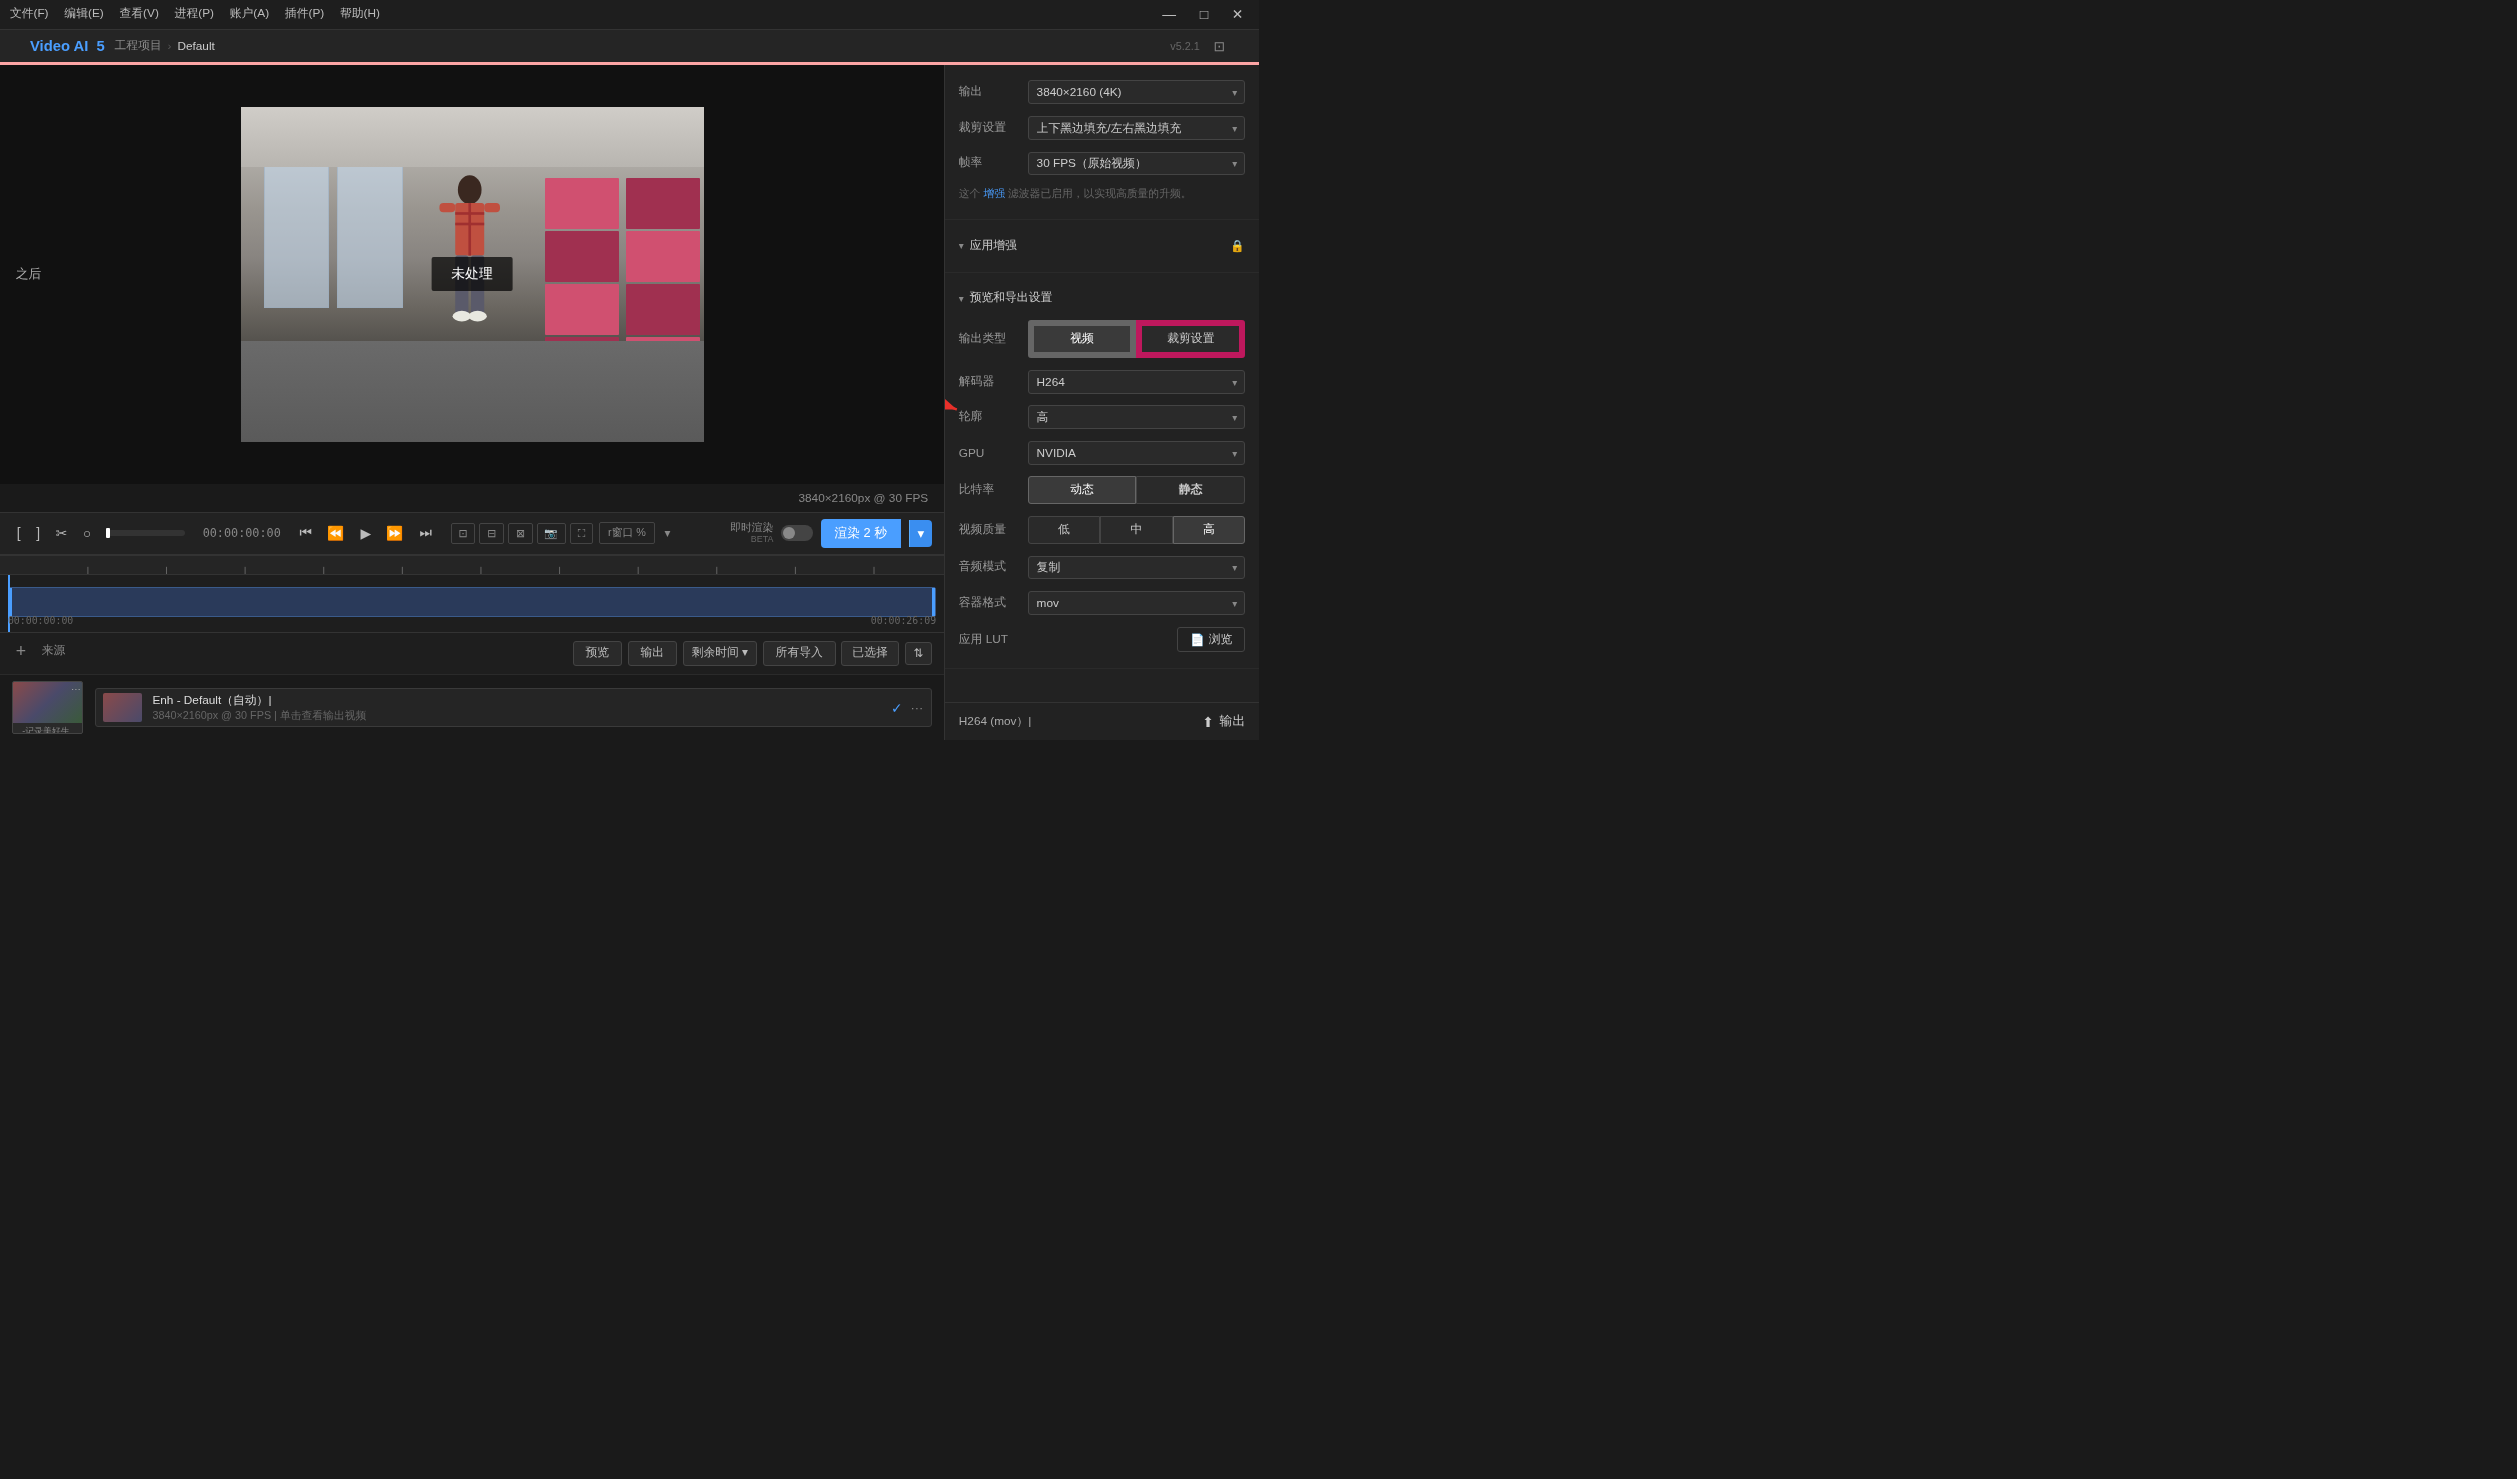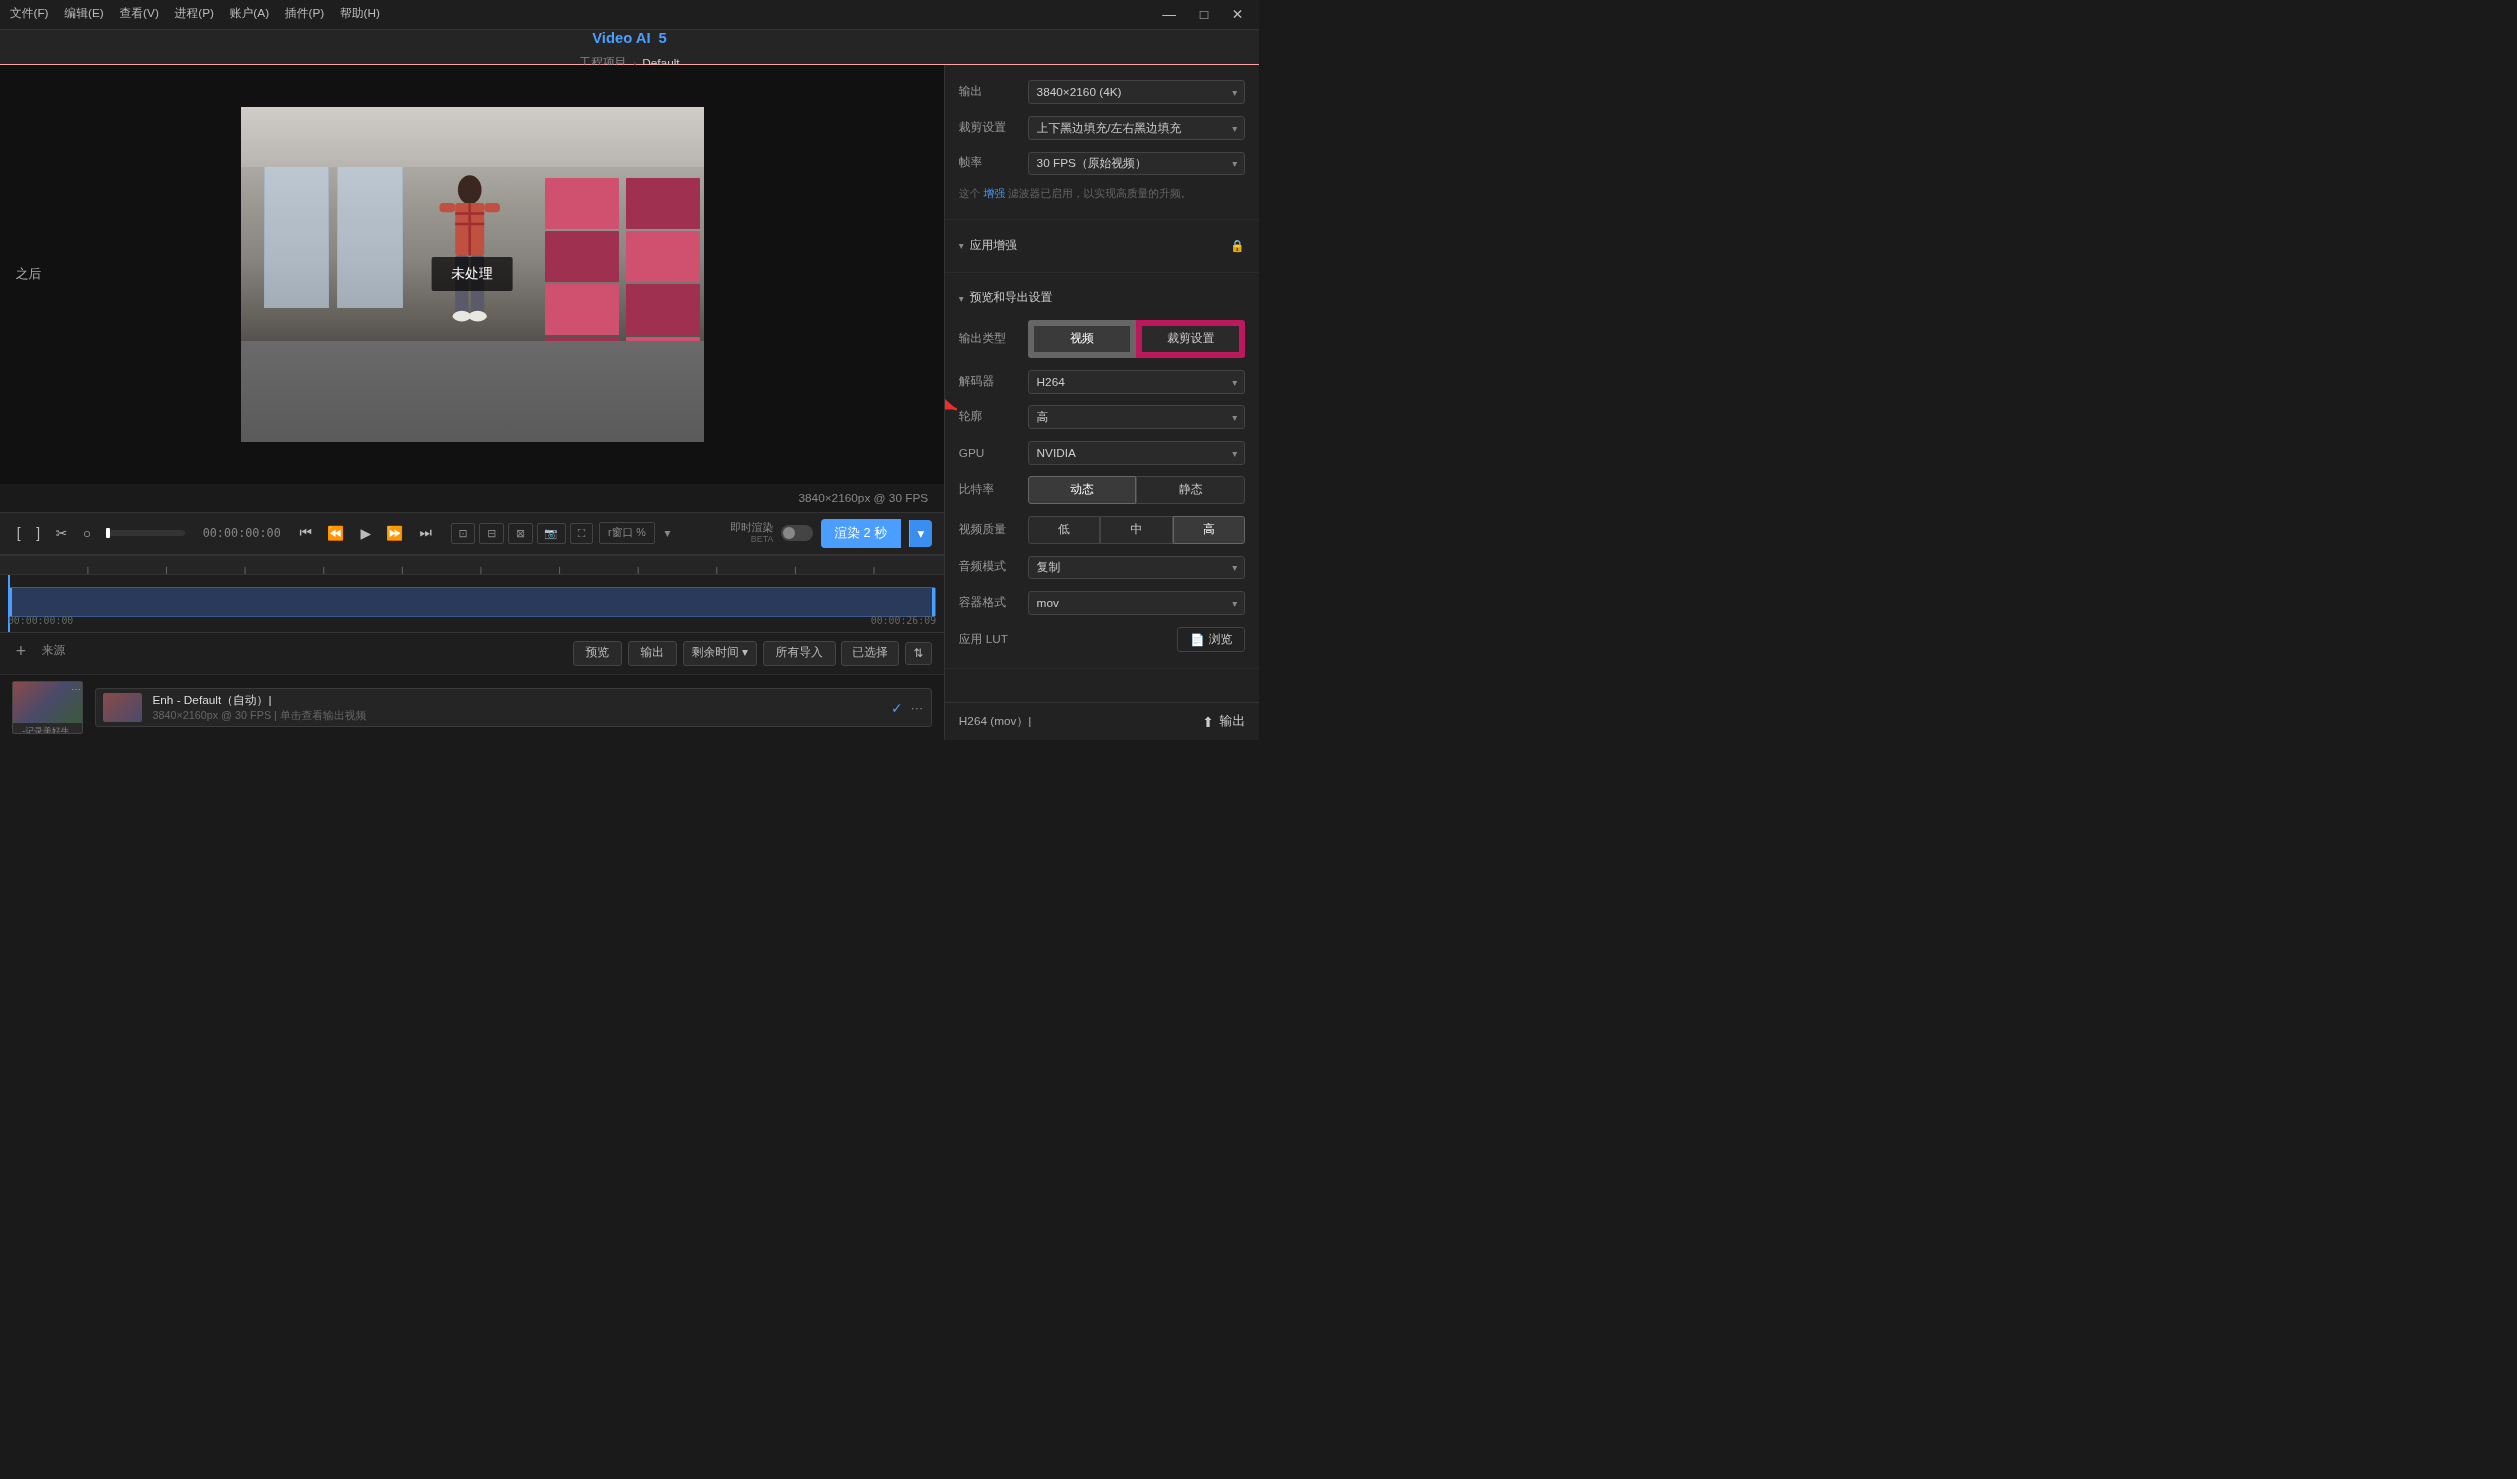--- a/index.html
+++ b/index.html
@@ -46,22 +46,21 @@
     }
 
     
     .header {
       background: #252525;
       height: 35px;
       display: flex;
       align-items: center;
       padding: 0 30px;
       gap: 9.9px;
-      border-bottom: 1px solid #fca5a5;
-      flex-direction: column;
+      border-bottom: 3px solid #fca5a5;
     }
     .header-logo {
       font-size: 14.8px;
       font-weight: bold;
       color: #fff;
     }
     .header-logo span { color: #4a9eff; }
     .breadcrumb {
       display: flex;
       align-items: center;
@@ -549,21 +548,21 @@
     .bitrate-btn {
       flex: 1;
       background: #2a2a2a;
       border: 1px solid #444;
       color: #ccc;
       padding: 4.9px 7.9px;
       font-size: 11.8px;
       cursor: pointer;
     }
     .bitrate-btn:first-child { border-radius: 3px 0 0 3px; }
-    .bitrate-btn:last-child { border-radius: 0 3px 3px 0; }
+    .bitrate-btn:last-child { border-radius: 0 3px 3px 0; font-weight: bold; }
     .bitrate-btn.active {
       background: #3a3a3a;
       border-color: #666;
       color: #fff;
     }
 
     .quality-btns {
       display: flex;
       gap: 0;
       flex: 1;

